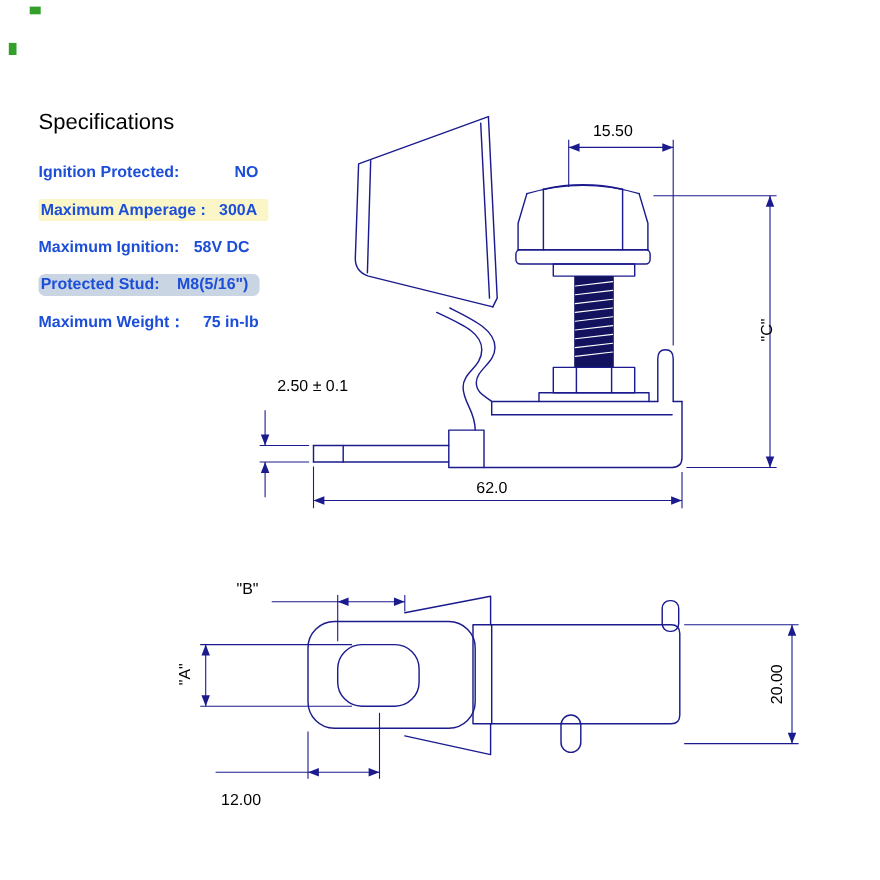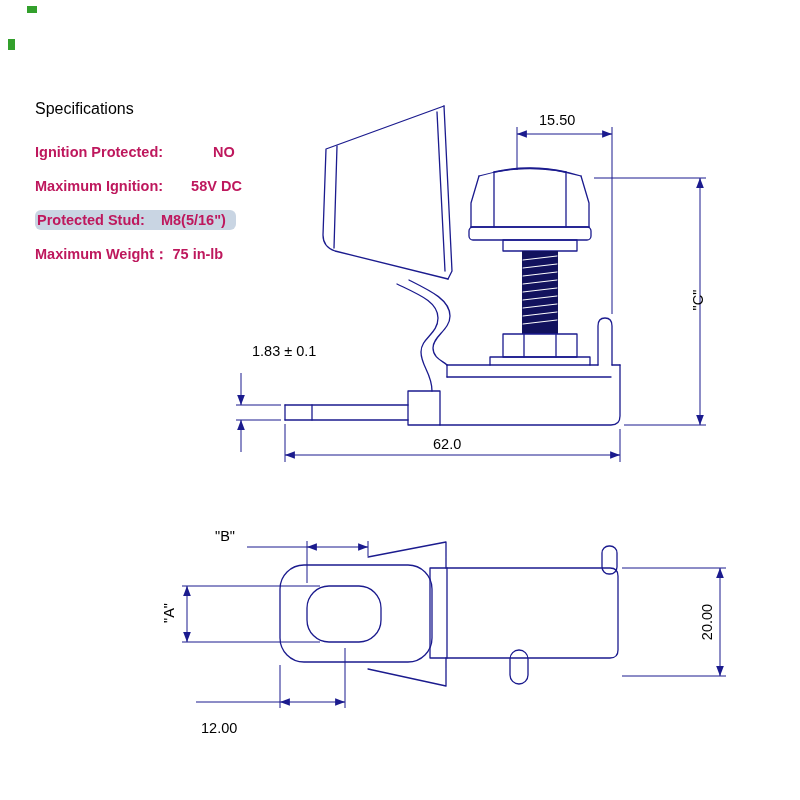--- a/index.html
+++ b/index.html
@@ -11,22 +11,22 @@
   body{
     width:800px;height:800px;background:#ffffff;position:relative;overflow:hidden;
     font-family:"Liberation Sans", sans-serif;
   }
   .draw{position:absolute;left:0;top:0;}
   .outline path,.outline rect,.outline line{
     stroke:var(--line-color);stroke-width:1.3;fill:none;stroke-linejoin:round;stroke-linecap:round;
   }
   .dim-ln line{stroke:var(--line-color);stroke-width:1;fill:none;}
   .specs{position:absolute;left:35px;top:100px;}
-  .specs-title{font-size:16px;color:#000;margin-bottom:24px;}
-  .spec-row{margin-bottom:14px;font-weight:bold;font-size:14.5px;color:#be185d;height:20px;line-height:20px;white-space:nowrap;}
+  .specs-title{font-size:20px;color:#000;margin-bottom:24px;}
+  .spec-row{margin-bottom:14px;font-weight:bold;font-size:14.5px;color:#1d4ed8;height:20px;line-height:20px;white-space:nowrap;}
   .hl{padding:2px 4px 2px 0;}
   .hl-yellow{background:var(--hl-yellow);padding:2px 10px 2px 2px;border-radius:3px;}
   .hl-blue{background:var(--hl-blue);padding:2px 10px 2px 2px;border-radius:6px;}
   .dims span.dim{
     position:absolute;font-size:14.5px;color:#000;white-space:nowrap;line-height:18px;
   }
   .dim.rot{display:inline-block;text-align:center;transform:rotate(-90deg);}
 </style>
 </head>
 <body>
@@ -155,37 +155,40 @@
   </g>
 </svg>
 
 <div class="specs">
   <div class="specs-title">Specifications</div>
 
   <div class="spec-row">
     <span class="hl"><span class="lbl">Ignition Protected:</span><span class="val" style="margin-left:50px">NO</span></span>
   </div>
 
+  <div class="spec-row">
+    <span class="hl hl-yellow"><span class="lbl">Maximum Amperage :</span><span class="val" style="margin-left:12px">300A</span></span>
+  </div>
 
   <div class="spec-row">
-    <span class="hl"><span class="lbl">Maximum Ignition:</span><span class="val" style="margin-left:28px">58V DC</span></span>
+    <span class="hl"><span class="lbl">Maximum Ignition:</span><span class="val" style="margin-left:13px">58V DC</span></span>
   </div>
 
   <div class="spec-row">
     <span class="hl hl-blue"><span class="lbl">Protected Stud:</span><span class="val" style="margin-left:16px">M8(5/16")</span></span>
   </div>
 
   <div class="spec-row">
-    <span class="hl"><span class="lbl">Maximum Weight：</span><span class="val" style="margin-left:4px">75 in-lb</span></span>
+    <span class="hl"><span class="lbl">Maximum Weight：</span><span class="val" style="margin-left:16px">75 in-lb</span></span>
   </div>
 
 </div>
 
 <div class="dims">
   <span class="dim" style="left:539px;top:111px">15.50</span>
   <span class="dim rot" style="left:668px;top:291px;width:60px">"C"</span>
-  <span class="dim" style="left:252px;top:342px">1.83 ± 0.1</span>
+  <span class="dim" style="left:252px;top:342px">2.50 ± 0.1</span>
   <span class="dim" style="left:433px;top:435px">62.0</span>
   <span class="dim" style="left:215px;top:527px">"B"</span>
   <span class="dim rot" style="left:141px;top:604px;width:56px">"A"</span>
   <span class="dim" style="left:201px;top:719px">12.00</span>
   <span class="dim rot" style="left:678px;top:613px;width:58px">20.00</span>
 </div>
 
 </body></html>

